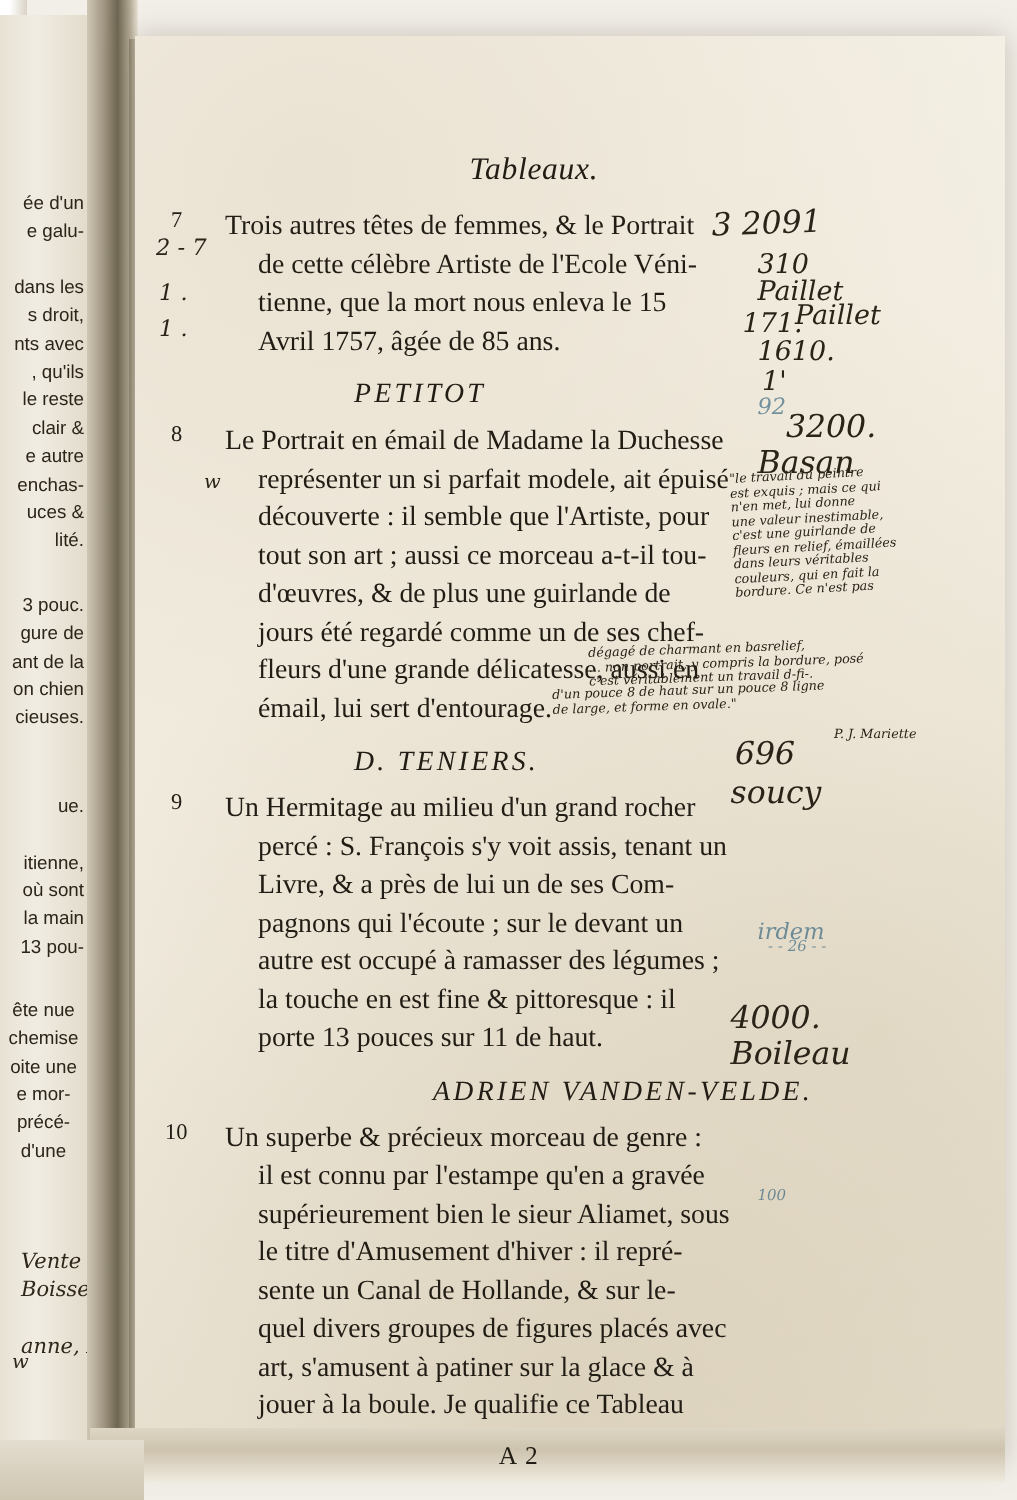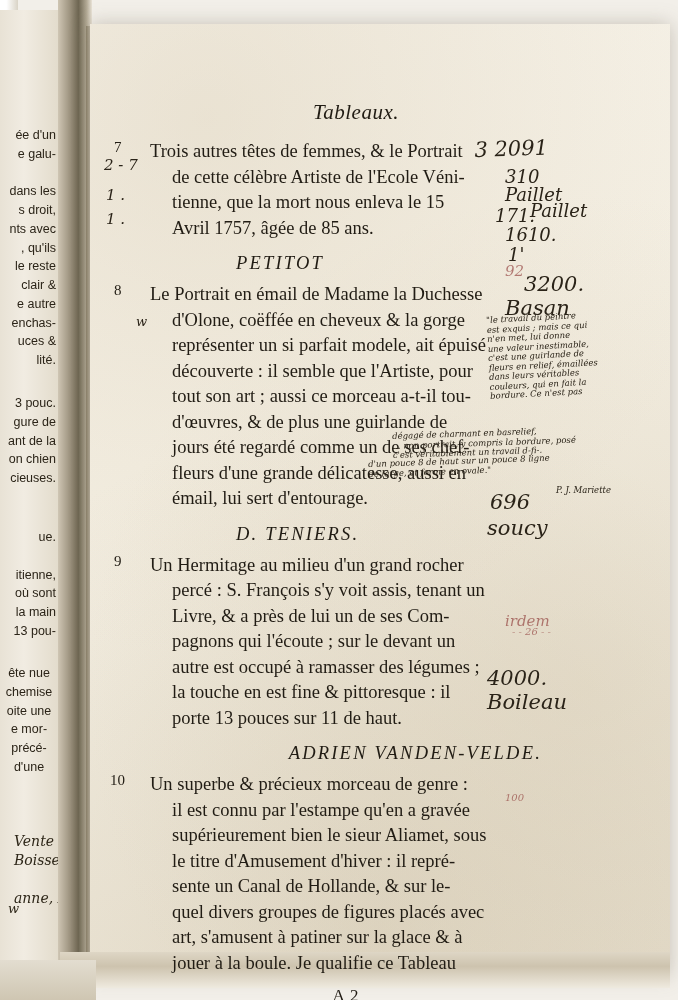--- a/index.html
+++ b/index.html
@@ -119,21 +119,21 @@
     font-family:"DejaVu Serif", serif;
     font-style:italic;
     white-space:pre;
     transform-origin:left top;
   }
   .ms.small{font-size:10px;line-height:1.15;}
   .ms.tiny{font-size:8.5px;line-height:1.12;}
   .ms.med{font-size:15px;}
   .ms.big{font-size:18px;}
   .ms.huge{font-size:21px;}
-  .faint{color:#7f1d1d;opacity:.55;}
+  .faint{color:#0c4a6e;opacity:.55;}
 
   
   .vtext{
     position:absolute;
     color:#2e2719;
     font-family:"DejaVu Serif",serif;
     font-style:italic;
     font-size:14px;
     white-space:pre;
     line-height:1.35;
@@ -222,21 +222,20 @@
         <span class="l ind">Avril 1757, âgée de 85 ans.</span>
       </div>
     </div>
 
     <div class="artist mid">PETITOT</div>
 
     <div class="entry">
       <span class="num">8</span>
       <div class="body">
         <span class="l">Le Portrait en émail de Madame la Duchesse</span>
-        <span class="l ind">d'Olone, coëffée en cheveux &amp; la gorge</span>
         <span class="l ind">représenter un si parfait modele, ait épuisé</span>
         <span class="l ind">découverte : il semble que l'Artiste, pour</span>
         <span class="l ind">tout son art ; aussi ce morceau a-t-il tou-</span>
         <span class="l ind">d'œuvres, &amp; de plus une guirlande de</span>
         <span class="l ind">jours été regardé comme un de ses chef-</span>
         <span class="l ind">fleurs d'une grande délicatesse, aussi en</span>
         <span class="l ind">émail, lui sert d'entourage.</span>
       </div>
     </div>
 

